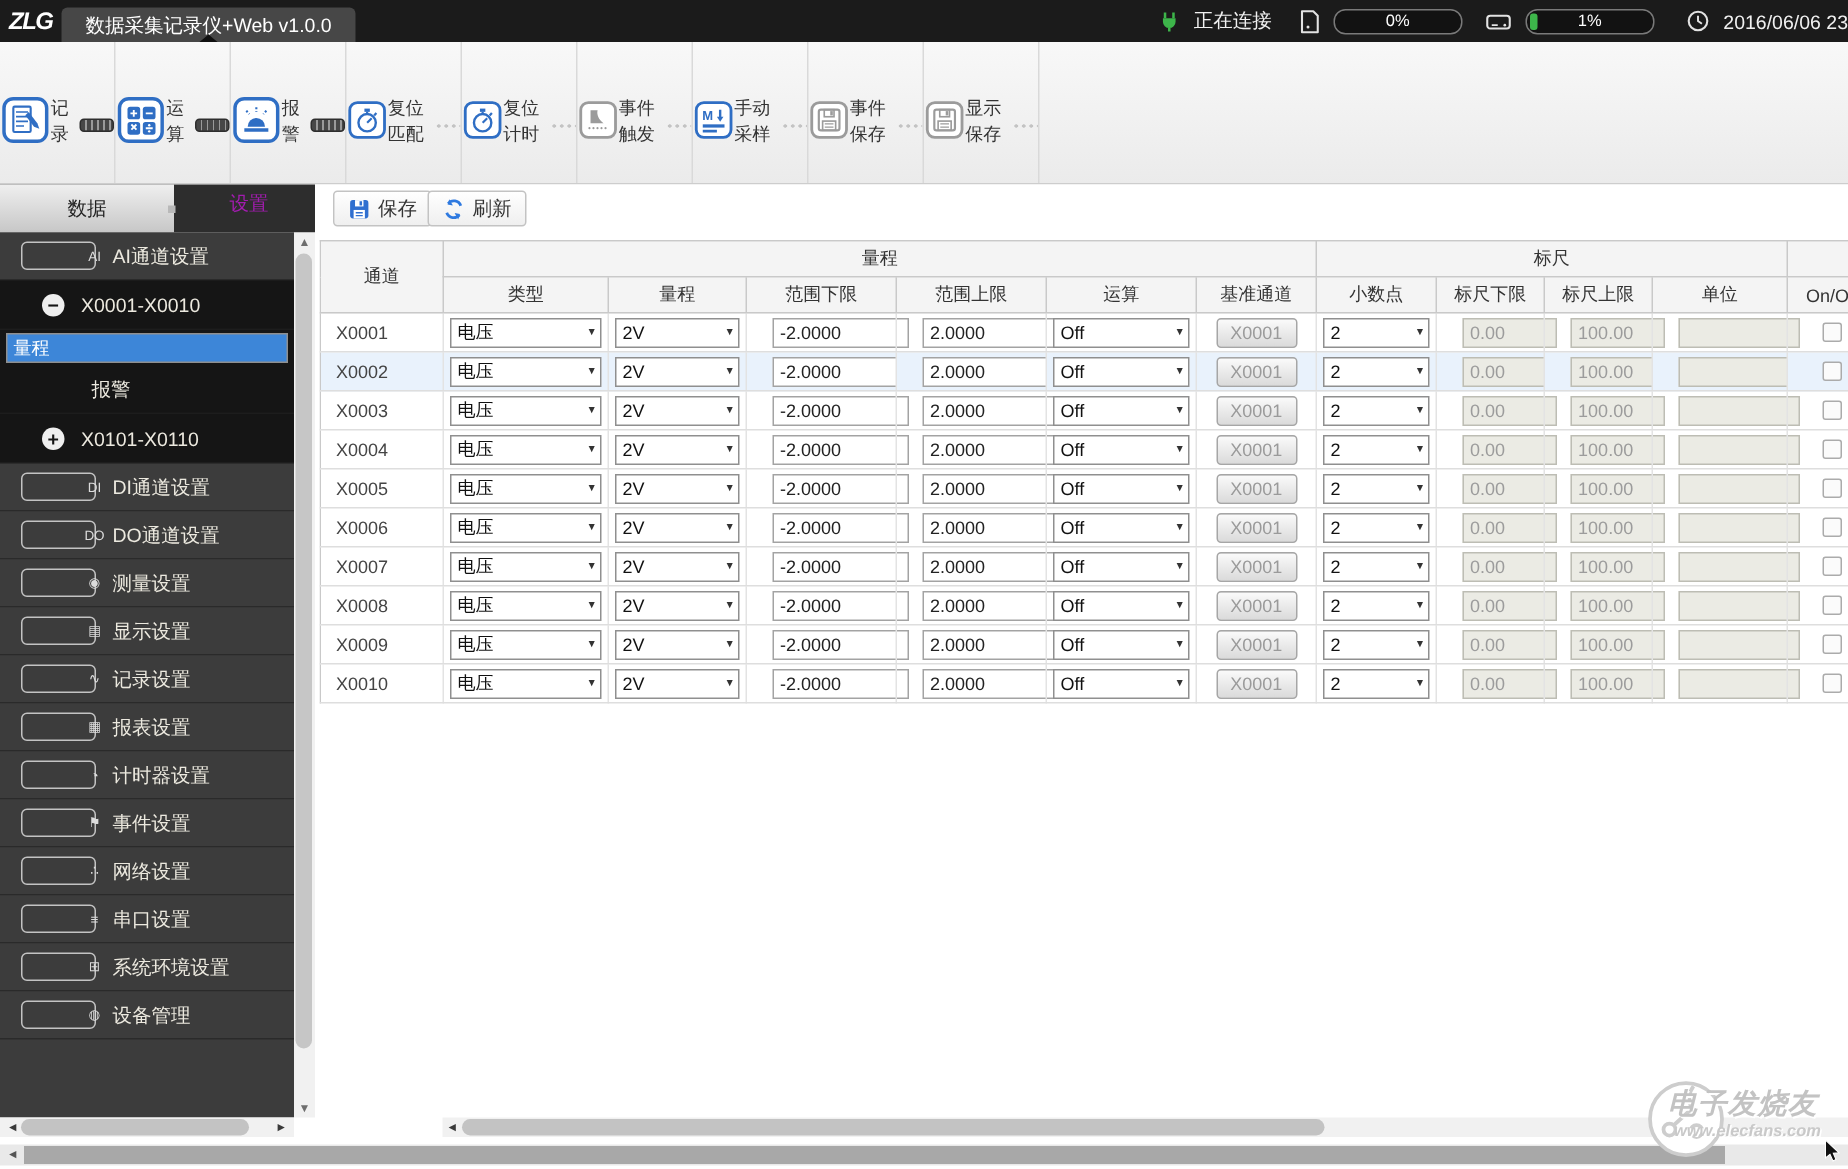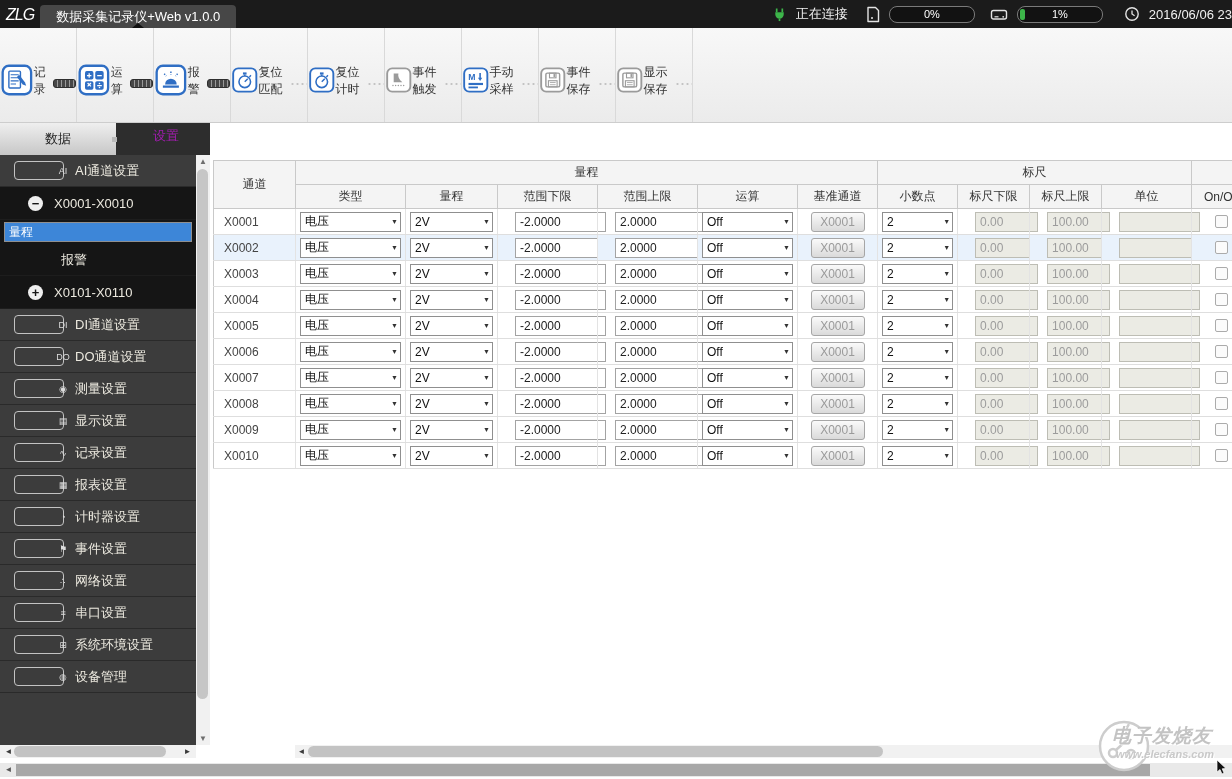--- a/index.html
+++ b/index.html
@@ -2,21 +2,21 @@
 <html><head>
 <meta charset="utf-8">
 <style>
   html,body{margin:0;padding:0;}
   body{width:1232px;height:779px;overflow:hidden;position:relative;background:#fff;
        font-family:"Liberation Sans","DejaVu Sans",sans-serif;-webkit-font-smoothing:antialiased;}
   #app{position:absolute;inset:0;}
 
   
   .titlebar{position:absolute;top:0;left:0;right:0;height:28px;background:#1b1b1b;display:flex;align-items:flex-end;}
-  .logo{color:#fff;font-weight:normal;font-style:italic;font-size:16px;padding:0 6px 4px 6px;letter-spacing:-1px;}
+  .logo{color:#fff;font-weight:bold;font-style:italic;font-size:16px;padding:0 6px 4px 6px;letter-spacing:-1px;}
   .apptab{position:relative;height:23px;background:#474747;color:#fff;border-radius:4px 4px 0 0;
           padding:0 16px;display:flex;align-items:center;font-size:13px;}
   .apptab:after{content:"";position:absolute;left:50%;bottom:0;margin-left:-6px;
           border-left:6px solid transparent;border-right:6px solid transparent;border-bottom:5px solid #101010;}
   .status{margin-left:auto;display:flex;align-items:center;height:28px;gap:9px;padding-right:0;color:#f0f0f0;font-size:13px;}
   .pill{width:84px;height:15px;border:1px solid #7a7a7a;border-radius:8px;background:#121212;color:#fff;
         font-size:11px;display:flex;align-items:center;justify-content:center;position:relative;overflow:hidden;}
   .pill .fill{position:absolute;left:2px;top:2px;bottom:2px;background:#3db54a;border-radius:2px;}
   .dt{white-space:nowrap;}
 
@@ -267,20 +267,41 @@
       <span class="tlabel">显示保存</span>
       <span class="ind off"></span>
     </div>
   </div>
 
   <div class="tabstrip">
     <div class="tabdark"></div>
     <div class="tab-data">数据</div>
     <div class="tabdot"></div>
     <div class="tab-settings">设置</div>
+    <div class="mainbar">
+      <div class="abtn save">
+        <svg width="15" height="15" viewBox="0 0 16 16">
+          <rect x="1.5" y="1.5" width="13" height="13" rx="2" fill="#2f6fd0"></rect>
+          <rect x="5" y="1.5" width="6" height="4.5" fill="#fff"></rect>
+          <rect x="8.2" y="2.3" width="1.8" height="3" fill="#2f6fd0"></rect>
+          <rect x="4" y="8.5" width="8" height="6" fill="#fff"></rect>
+          <path d="M5.5 10.5h5M5.5 12.5h5" stroke="#2f6fd0" stroke-width="1"></path>
+        </svg>
+        <span>保存</span>
+      </div>
+      <div class="abtn refresh">
+        <svg width="15" height="15" viewBox="0 0 16 16">
+          <path d="M13 5.5A5.2 5.2 0 0 0 4 4" fill="none" stroke="#2f7ae0" stroke-width="2"></path>
+          <path d="M4.8 0.8 3.6 4.6 7.4 5.4z" fill="#2f7ae0"></path>
+          <path d="M3 10.5A5.2 5.2 0 0 0 12 12" fill="none" stroke="#2f7ae0" stroke-width="2"></path>
+          <path d="M11.2 15.2 12.4 11.4 8.6 10.6z" fill="#2f7ae0"></path>
+        </svg>
+        <span>刷新</span>
+      </div>
+    </div>
   </div>
 
   <div class="sidebar">
     <div class="srow">
       <span class="sicon">AI</span>
       <span>AI通道设置</span>
     </div>
     <div class="sgroup">
       <div class="grow">
         <span class="gicon">−</span>

